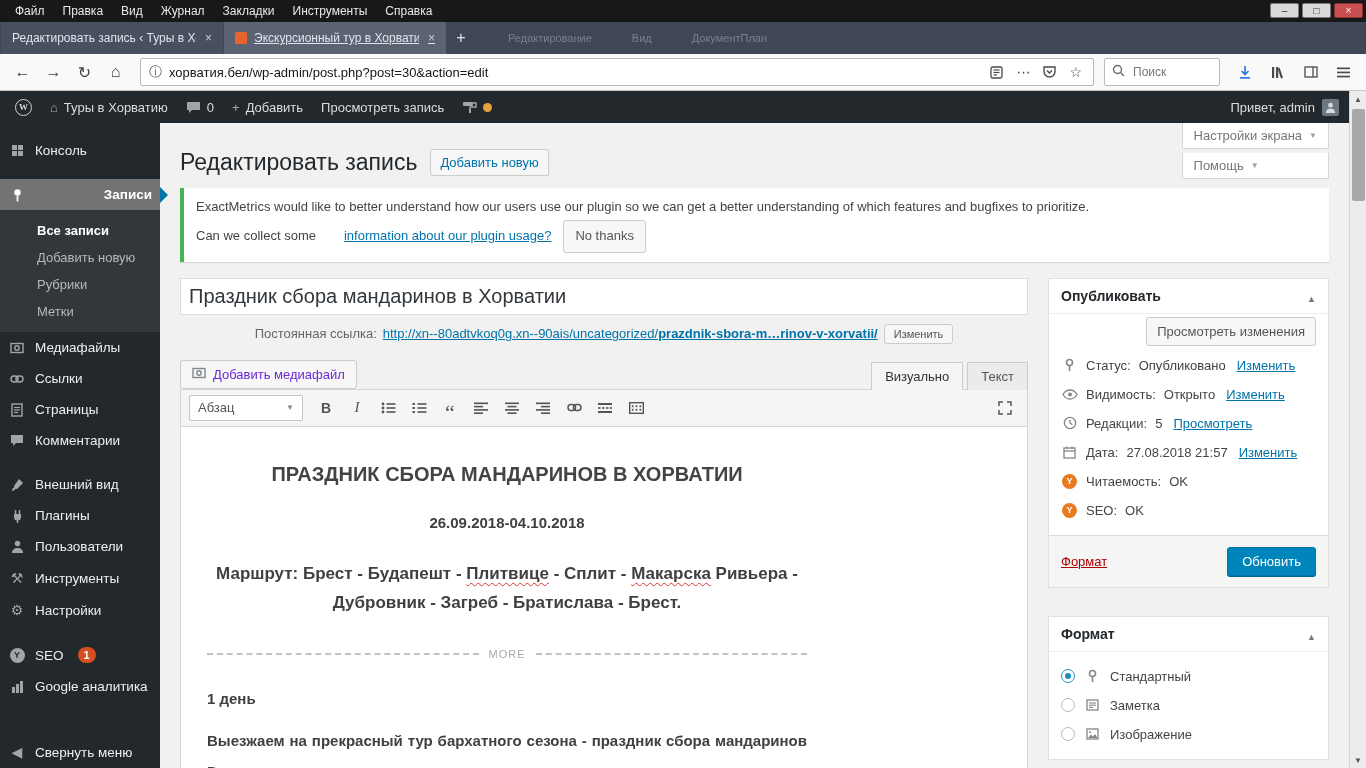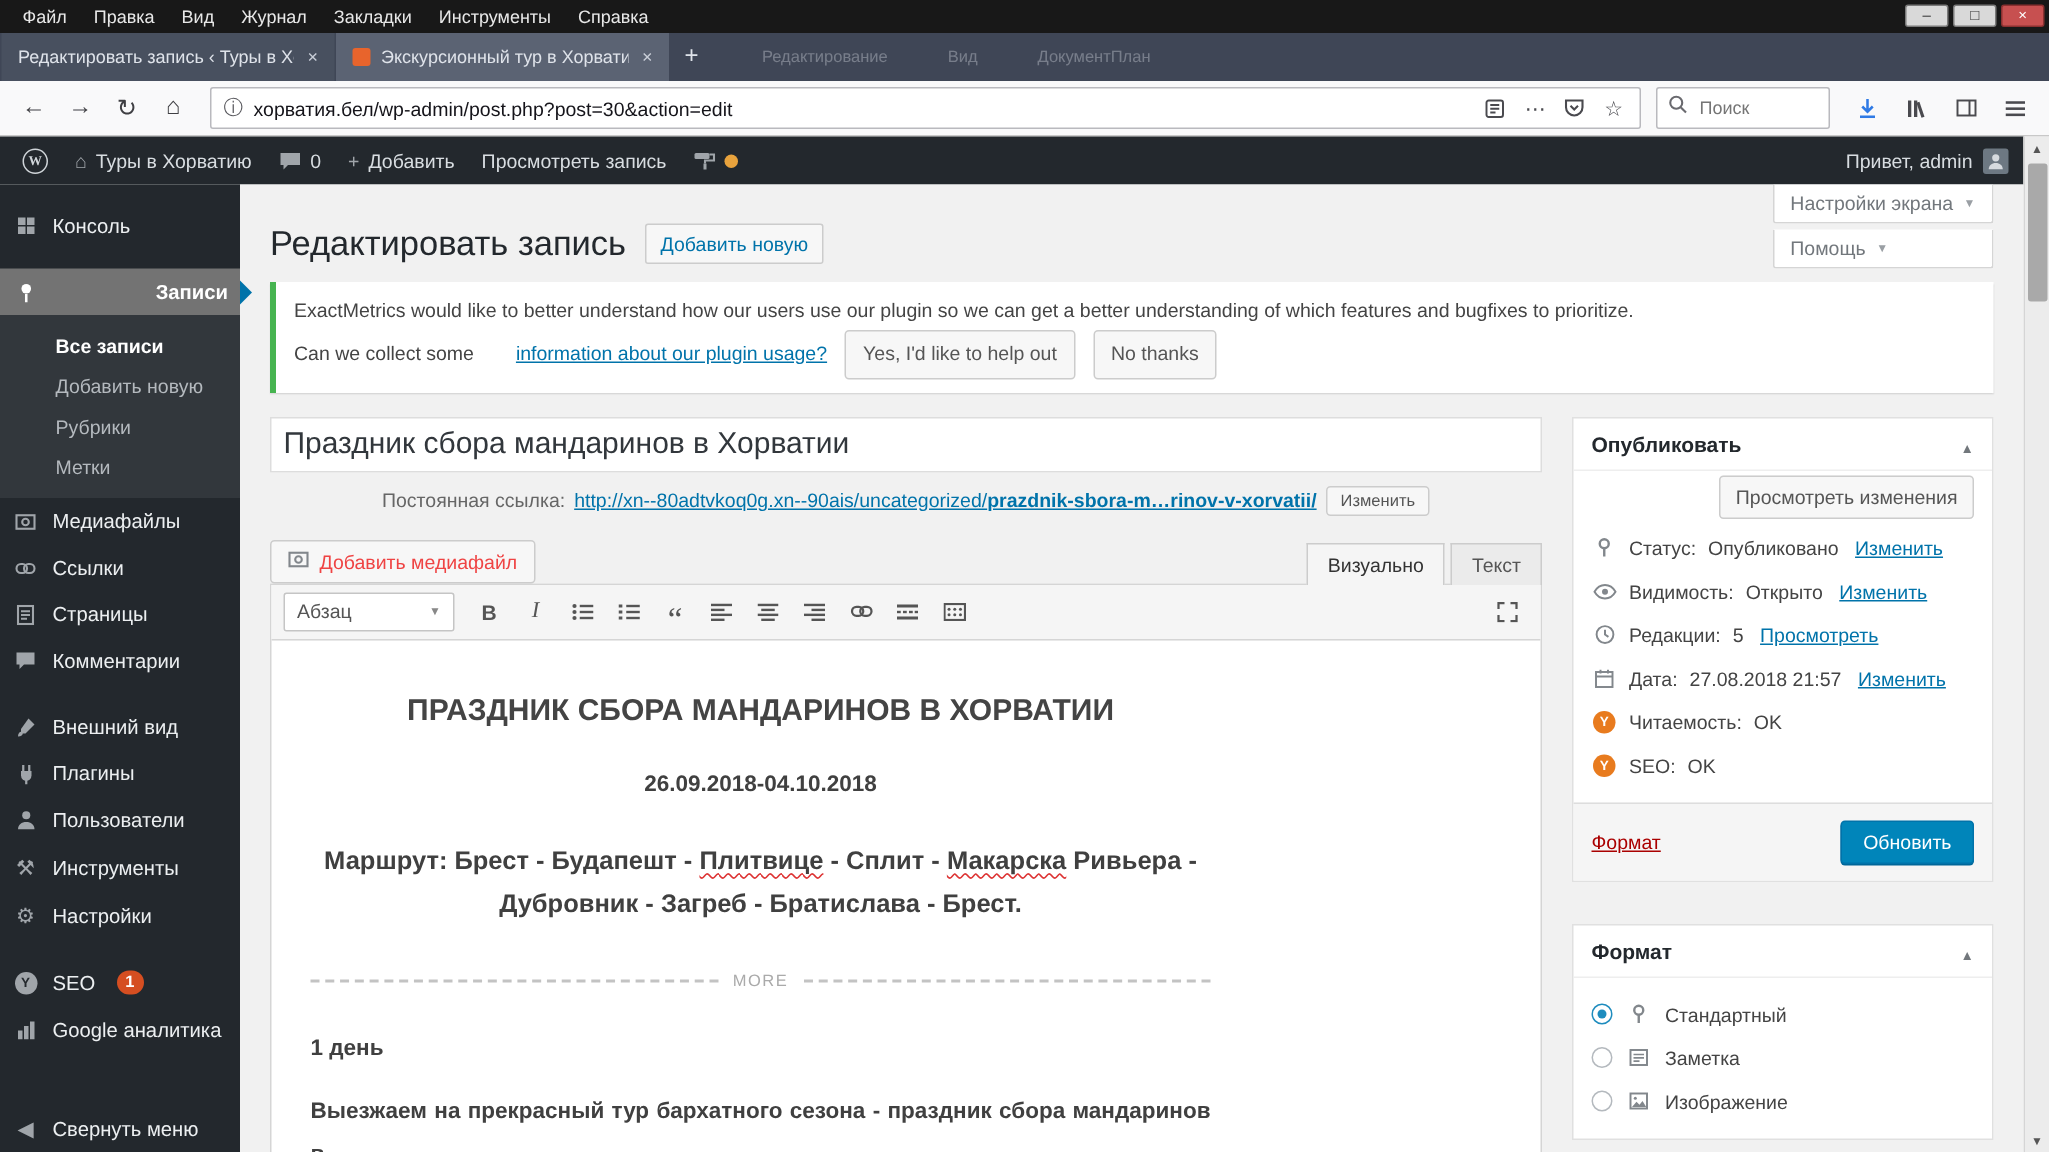--- a/index.html
+++ b/index.html
@@ -14,21 +14,21 @@
   .win-controls { position:absolute; right:3px; top:3px; display:flex; gap:3px; }
   .win-btn { width:29px; height:15px; background:#d9d9d9; border:1px solid #7a7a7a;
     border-radius:2px; font-size:10px; line-height:13px; text-align:center; color:#333; }
   .win-btn.close { background:#c75050; border-color:#8a3030; color:#fff; }
 
   
   .tabbar { height:32px; background:#3f4656; display:flex; align-items:stretch;
     color:#dfe3ea; font-size:12px; flex:none; }
   .tab { display:flex; align-items:center; gap:7px; padding:0 9px 0 11px;
     width:222px; background:#48505f; margin-left:1px; }
-  .tab.active { background:#5b6373; }
+  .tab.active { background:#5b6373;text-decoration:underline; }
   .t-title { white-space:nowrap; overflow:hidden; flex:1; }
   .t-close { color:#c9ced8; padding:0 2px; font-size:12px; }
   .favicon { width:12px; height:12px; border-radius:2px; background:#e8642c; flex:none; }
   .newtab { width:30px; display:flex; align-items:center; justify-content:center;
     font-size:16px; color:#dfe3ea; }
   .ghosts { display:flex; align-items:center; gap:40px; margin-left:32px;
     opacity:.35; font-size:11px; }
 
   
   .navbar { height:37px; background:#f9f9fa; border-bottom:1px solid #c8c8c8;
@@ -126,21 +126,21 @@
     font-size:20px; font-family:inherit; color:#32373c; background:#fff; outline:none; }
   .permalink { margin-top:9px; font-size:13px; color:#666; display:flex;
     align-items:center; gap:6px; white-space:nowrap;justify-content:center; }
   .permalink a { color:#0073aa; text-decoration:underline; }
   .permalink a b { font-weight:700; }
   .small-btn { background:#f7f7f7; border:1px solid #ccc; border-radius:3px;
     padding:3px 9px; font-size:11px; color:#555; flex:none; }
 
   .media-row { display:flex; align-items:flex-end; margin-top:16px; }
   .media-btn { background:#f7f7f7; border:1px solid #ccc; border-radius:3px;
-    padding:6px 11px; font-size:13px; color:#ef4444; display:flex; gap:7px;
+    padding:6px 11px; font-size:13px; color:#6d28d9; display:flex; gap:7px;
     }
   .editor-tabs { margin-left:auto; display:flex; }
   .ed-tab { padding:6px 13px; font-size:13px; color:#555; background:#ebebeb;
     border:1px solid #ccc; border-bottom:none; margin-left:4px; position:relative; top:1px; }
   .ed-tab.active { background:#f5f5f5; color:#333; }
 
   .editor-box { border:1px solid #d5d5d5; background:#fff; }
   .mce-toolbar { background:#f5f5f5; border-bottom:1px solid #d5d5d5;
     padding:5px 8px; display:flex; align-items:center; gap:3px; }
   .mce-select { width:114px; height:26px; background:#fff; border:1px solid #c5c5c5;
@@ -496,21 +496,20 @@
           <div class="h1row">
             <h1>Редактировать запись</h1>
             <span class="add-new-btn">Добавить новую</span>
           </div>
 
           <div class="notice">
             <div>ExactMetrics would like to better understand how our users use our plugin so we can get a better understanding of which features and bugfixes to prioritize.</div>
             <div class="notice-line2">
               <span>Can we collect some</span>
               <a href="#">information about our plugin usage?</a>
-              <span class="notice-btn">Yes, I'd like to help out</span>
               <span class="notice-btn">No thanks</span>
             </div>
           </div>
 
           <div class="cols">
 
             <div class="col-left">
               <input class="title-input" value="Праздник сбора мандаринов в Хорватии" style="">
 
               <div class="permalink">

